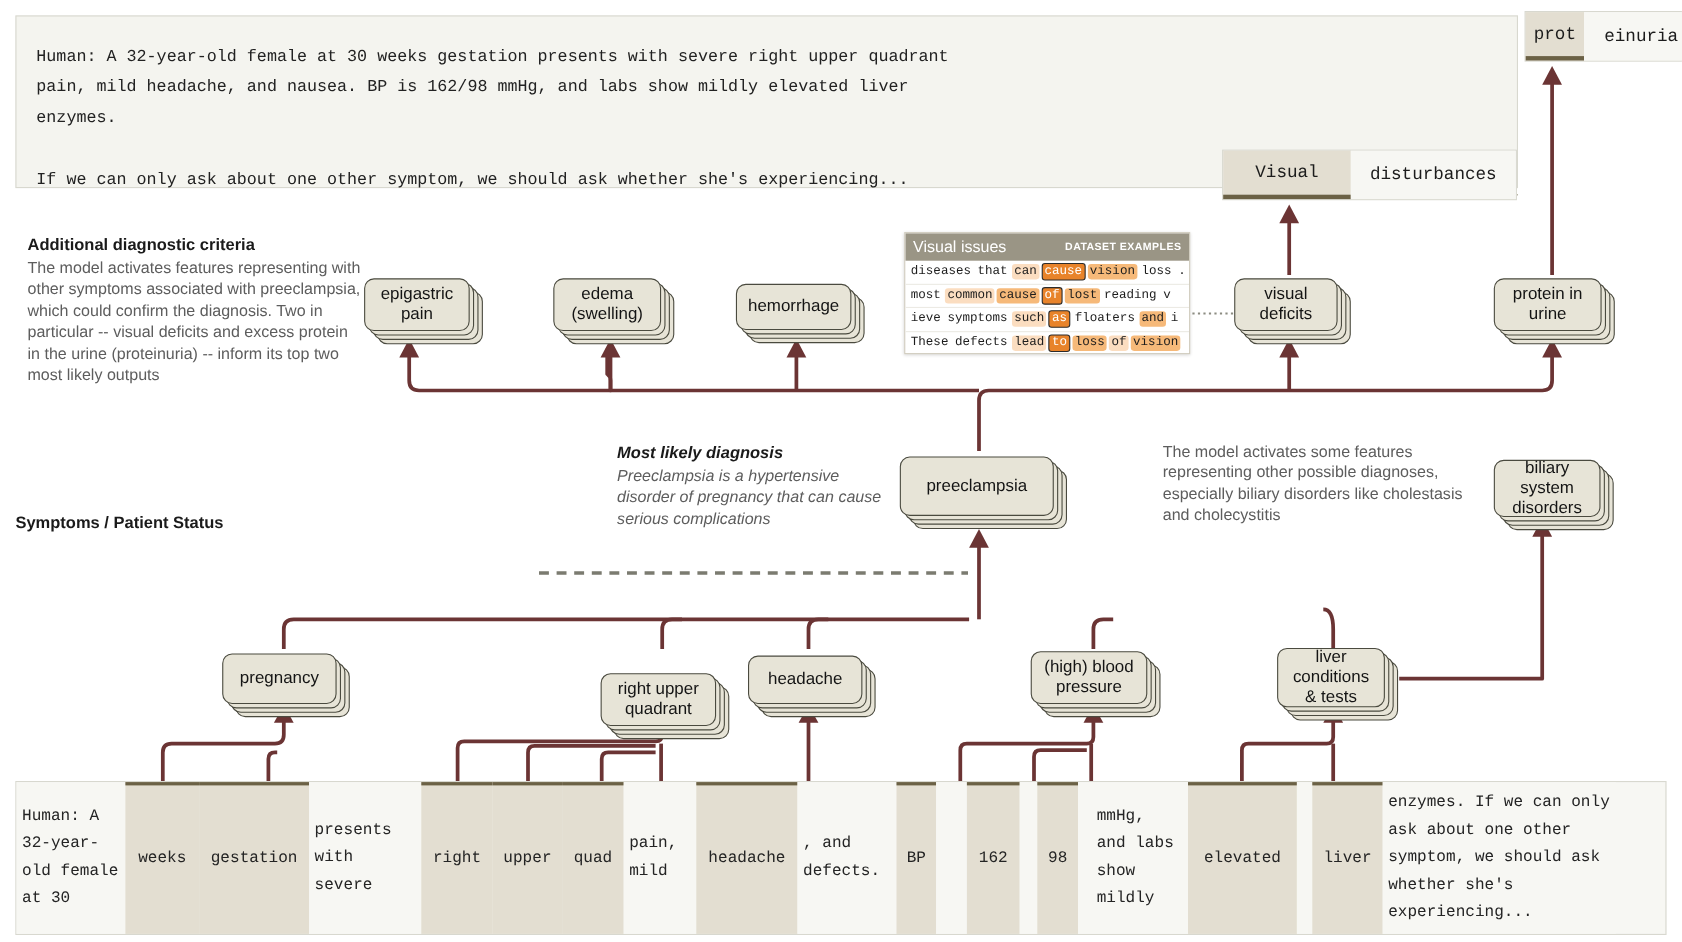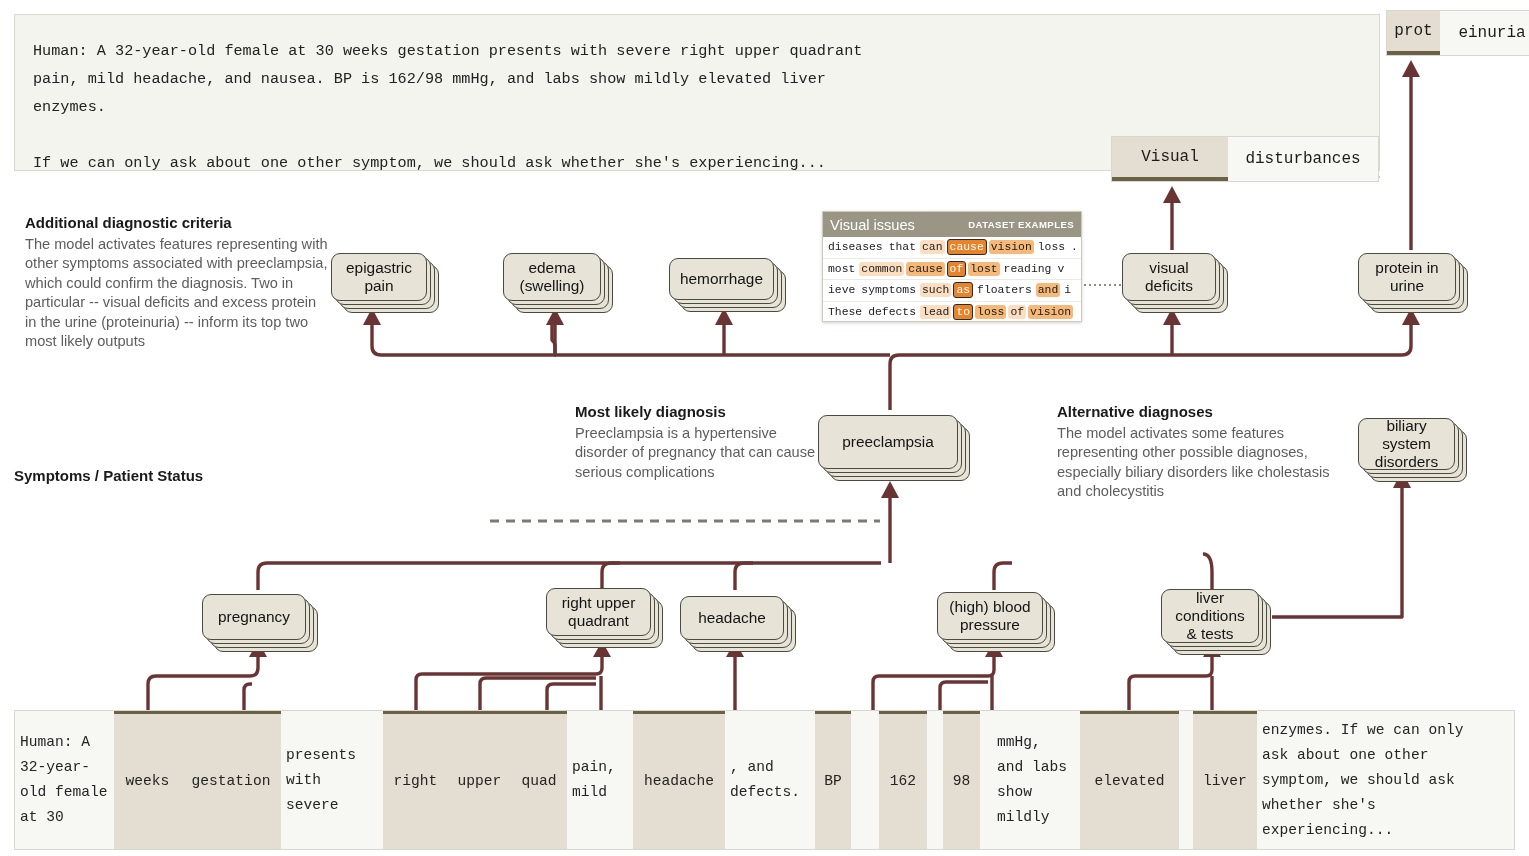--- a/index.html
+++ b/index.html
@@ -41,21 +41,21 @@
   #out-visual .tok.hl{width:116px;}
   #out-visual .tok.plain{width:150px;}
 
   
   .anno{position:absolute;}
   .anno .h{font-size:15px;font-weight:bold;color:#1a1a1a;margin:0 0 3px 0;line-height:19px;}
   .anno .b{font-size:14.6px;color:#5d5d5d;line-height:19.4px;margin:0;}
 
   #anno-additional{left:25px;top:213px;width:306px;}
   #anno-symptoms{left:14px;top:466px;width:466px;}
-  #anno-most{left:575px;top:402px;width:250px;}
+  #anno-most{left:561px;top:402px;width:250px;font-style:italic;}
   #anno-alt{left:1057px;top:402px;width:300px;}
 
   
   .node{position:absolute;box-sizing:border-box;}
   .node .card{
     position:absolute;left:0;top:0;width:100%;height:100%;
     background:#e7e4d7;border:1.4px solid #4a4a3f;border-radius:9px;
     display:flex;align-items:center;justify-content:center;text-align:center;
     font-size:15.4px;color:#141414;line-height:18px;box-sizing:border-box;
     padding:0 7px;z-index:4;
@@ -215,21 +215,20 @@
   <p class="b">The model activates features representing with other symptoms associated with preeclampsia, which could confirm the diagnosis. Two in particular -- visual deficits and excess protein in the urine (proteinuria) -- inform its top two most likely outputs</p>
 </div>
 <div class="anno" id="anno-symptoms">
   <p class="h">Symptoms / Patient Status</p>
 </div>
 <div class="anno" id="anno-most">
   <p class="h">Most likely diagnosis</p>
   <p class="b">Preeclampsia is a hypertensive disorder of pregnancy that can cause serious complications</p>
 </div>
 <div class="anno" id="anno-alt">
-  <p class="h">Alternative diagnoses</p>
   <p class="b">The model activates some features representing other possible diagnoses, especially biliary disorders like cholestasis and cholecystitis</p>
 </div>
 
 <div id="ds-panel">
   <div id="ds-head">
     <span id="ds-title">Visual issues</span>
     <span id="ds-sub">DATASET EXAMPLES</span>
   </div>
   <div id="ds-body">
       <div class="ds-line">
@@ -320,21 +319,21 @@
   <div class="card">biliary system disorders</div>
 </div>
 
 <div class="node" style="left:202px;top:594px;width:104px;height:46px;">
   <div class="sh sh3"></div>
   <div class="sh sh2"></div>
   <div class="sh sh1"></div>
   <div class="card">pregnancy</div>
 </div>
 
-<div class="node" style="left:546px;top:588px;width:105px;height:48px;">
+<div class="node" style="left:546px;top:612px;width:105px;height:48px;">
   <div class="sh sh3"></div>
   <div class="sh sh2"></div>
   <div class="sh sh1"></div>
   <div class="card">right upper quadrant</div>
 </div>
 
 <div class="node" style="left:680px;top:596px;width:104px;height:44px;">
   <div class="sh sh3"></div>
   <div class="sh sh2"></div>
   <div class="sh sh1"></div>

